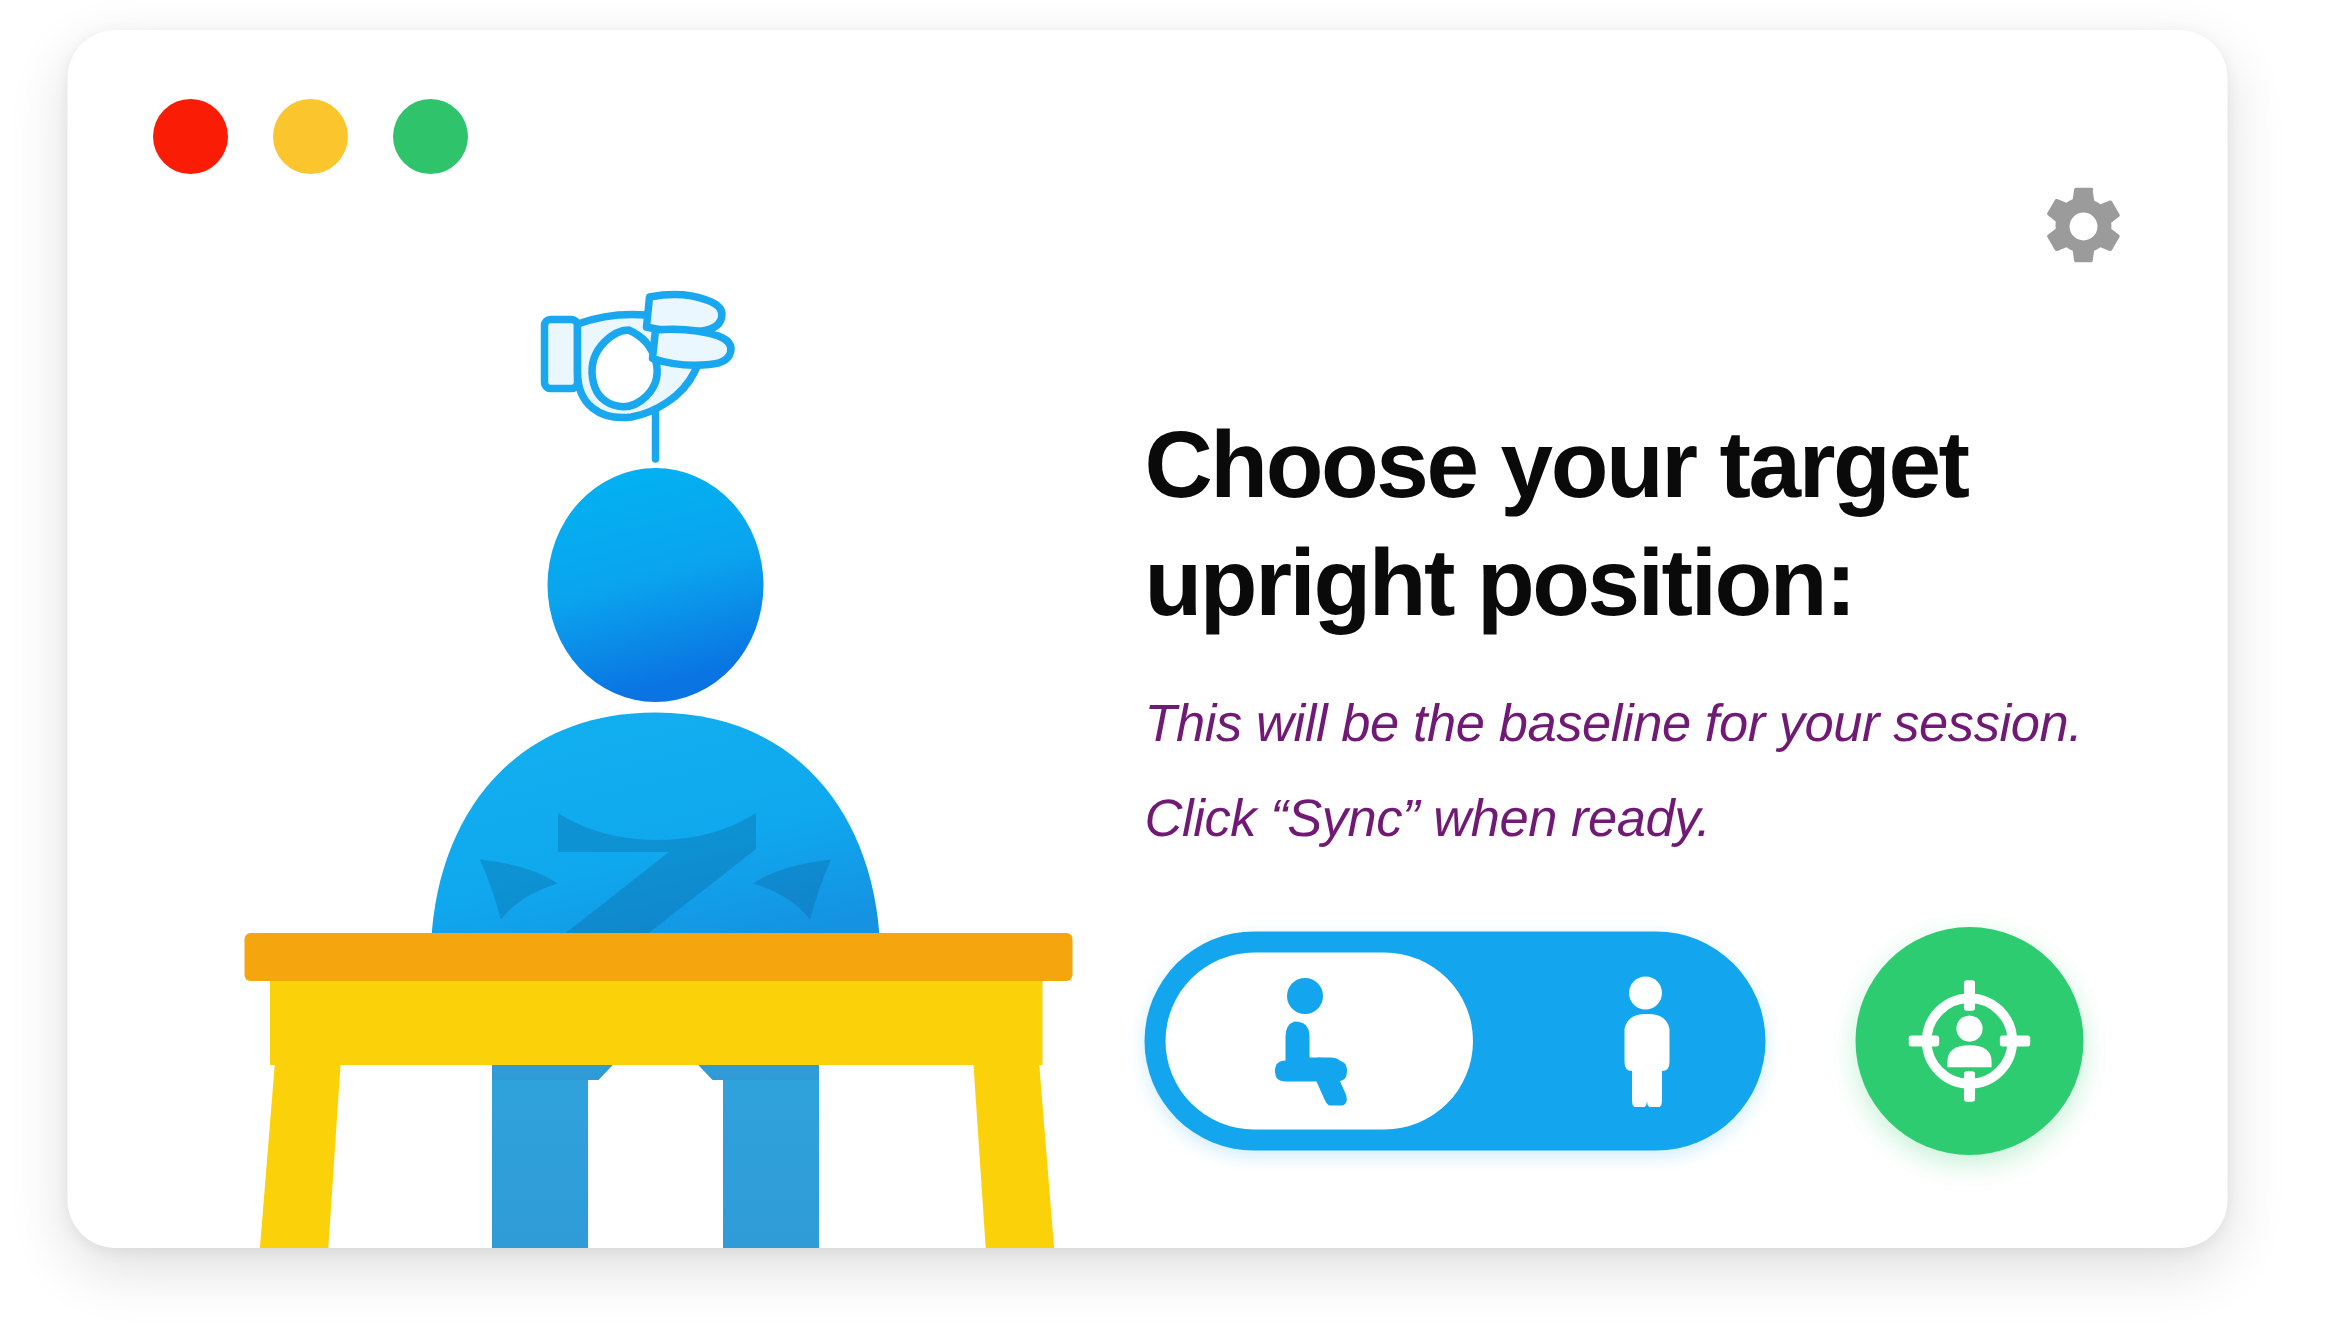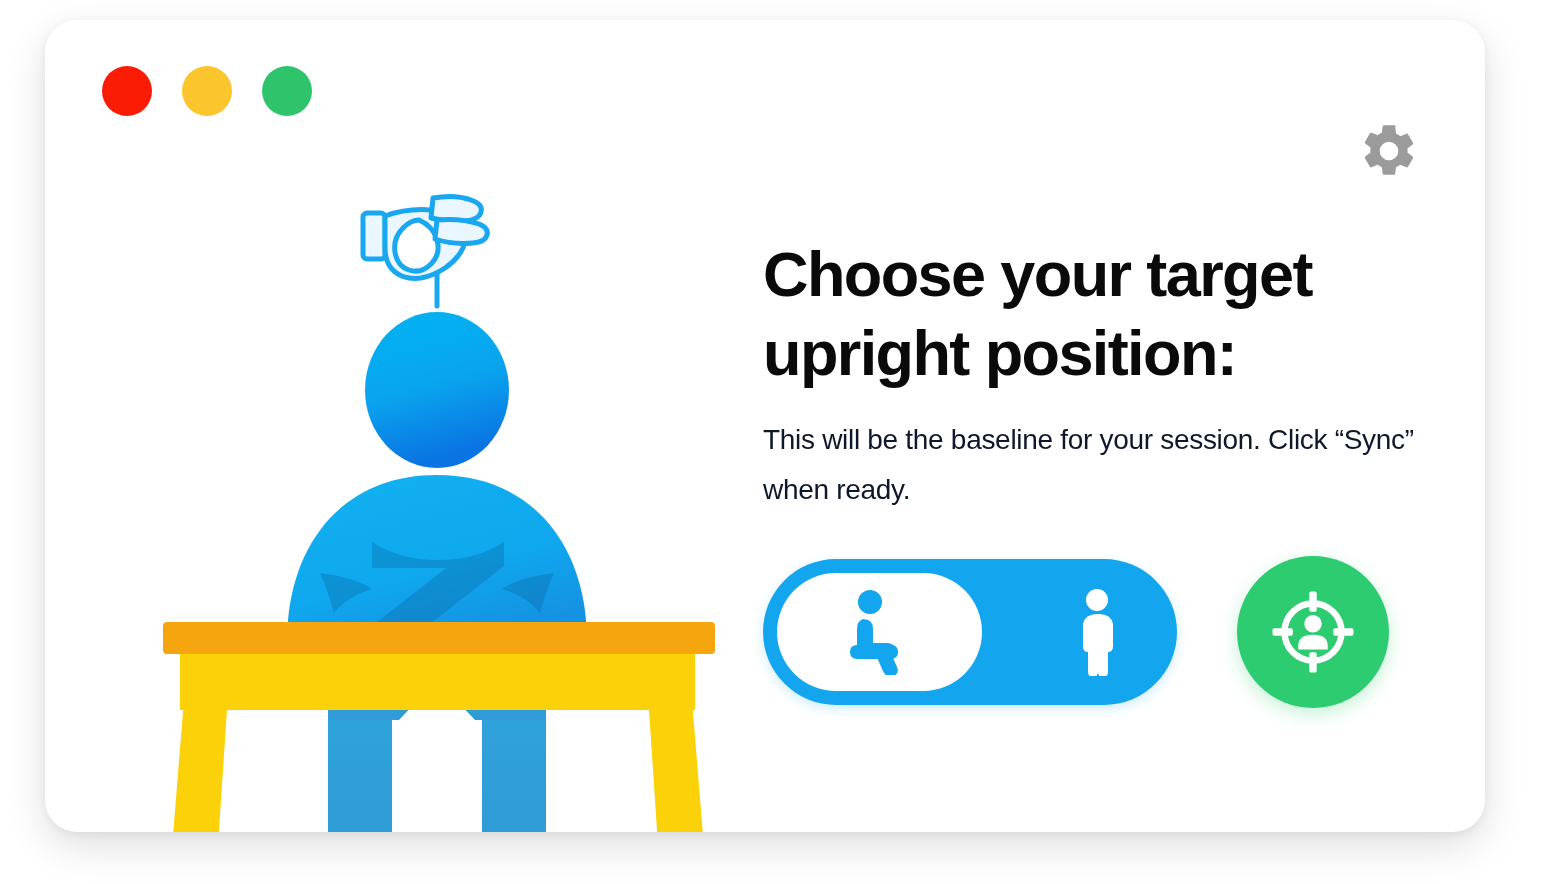--- a/index.html
+++ b/index.html
@@ -77,30 +77,32 @@
     width: 690px;
   }
 
   .headline {
     font-size: 63px;
     line-height: 1.25;
     font-weight: 700;
     letter-spacing: -1.6px;
     color: #0a0a0a;
     max-width: 640px;
+    margin-top: 36px;
   }
 
   .subtitle {
     margin-top: 22px;
-    font-size: 28px;
+    font-size: 35px;
     line-height: 1.82;
     font-weight: 400;
     letter-spacing: -0.3px;
-    color: #0f172a;
+    color: #701a75;
     max-width: 660px;
+    font-style: italic;
   }
 
   
   .controls-row {
     margin-top: 40px;
     display: flex;
     align-items: center;
     gap: 60px;
   }
 

